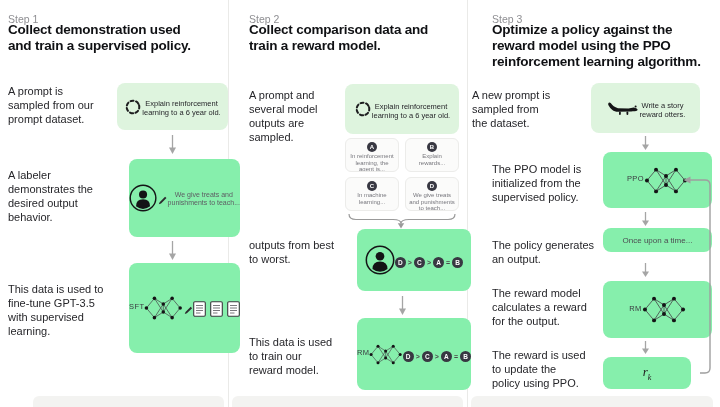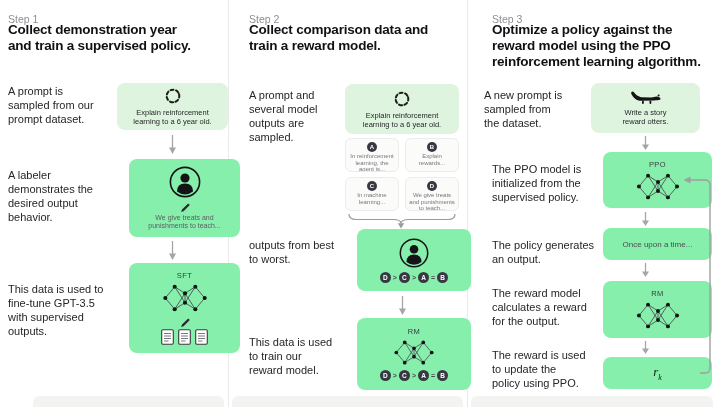--- a/index.html
+++ b/index.html
@@ -4,21 +4,21 @@
 <style>
   html,body{margin:0;padding:0;background:#fff;}
   .figure{position:relative;width:720px;height:407px;background:#ffffff;
           font-family:"Liberation Sans",sans-serif;overflow:hidden;}
   .abs{position:absolute;}
   .step-label{font-size:10.5px;color:#8f8f93;margin-top:8px;}
   .title{font-size:13.5px;font-weight:bold;color:#101114;letter-spacing:-0.2px;line-height:16px;}
   .title span{display:block;white-space:nowrap;}
   .cap{font-size:11px;color:#26262a;line-height:14px;}
   .cap span{display:block;white-space:nowrap;}
-  .box{position:absolute;border-radius:8px;display:flex;flex-direction:column;
+  .box{position:absolute;border-radius:8px;display:flex;flex-direction:row;
        align-items:center;justify-content:center;text-align:center;box-sizing:border-box;}
   .green{background:#def4de;}
   .gray{background:#86efac;margin-left:12px;}
   .boxtext{font-size:7.5px;color:#27272b;line-height:9px;margin-top:3px;}
   .boxtext span{display:block;white-space:nowrap;}
   .mutedtext{font-size:7px;color:#5d5d63;line-height:8.5px;margin-top:2px;}
   .mutedtext span{display:block;white-space:nowrap;}
   .mlabel{font-size:7.5px;color:#3a3a40;letter-spacing:0.4px;margin-bottom:3px;}
   .card{position:absolute;width:54px;height:34px;background:#fbfbfa;border:1px solid #ececea;
         border-radius:6px;display:flex;flex-direction:column;align-items:center;
@@ -41,40 +41,40 @@
 </head>
 <body>
 
 <div class="figure">
 
   <div class="divider" style="left:228px"></div>
   <div class="divider" style="left:467px"></div>
 
   <div class="abs step-label" style="left:8px;top:5px">Step 1</div>
   <div class="abs title" style="left:8px;top:22px">
-    <span>Collect demonstration year</span>
+    <span>Collect demonstration used</span>
     <span>and train a supervised policy.</span>
   </div>
 
   <div class="abs cap" style="left:8px;top:84px">
     <span>A prompt is</span>
       <span>sampled from our</span>
       <span>prompt dataset.</span>
   </div>
   <div class="abs cap" style="left:8px;top:168px">
     <span>A labeler</span>
       <span>demonstrates the</span>
       <span>desired output</span>
       <span>behavior.</span>
   </div>
   <div class="abs cap" style="left:8px;top:282px">
     <span>This data is used to</span>
       <span>fine-tune GPT-3.5</span>
       <span>with supervised</span>
-      <span>outputs.</span>
+      <span>learning.</span>
   </div>
 
   <div class="box green" style="left:117px;top:83px;width:111px;height:47px">
     <svg width="18" height="18" viewBox="0 0 18 18">
       <circle cx="9" cy="9" r="6.3" fill="none" stroke="#1d1d1f" stroke-width="2" stroke-dasharray="3.1 2.5" stroke-linecap="round" transform="rotate(-15 9 9)"></circle>
     </svg>
     <div class="boxtext">
       <span>Explain reinforcement</span>
         <span>learning to a 6 year old.</span>
     </div>
@@ -278,21 +278,21 @@
     </div>
   </div>
 
   <div class="abs step-label" style="left:492px;top:5px">Step 3</div>
   <div class="abs title" style="left:492px;top:22px">
     <span>Optimize a policy against the</span>
       <span>reward model using the PPO</span>
       <span>reinforcement learning algorithm.</span>
   </div>
 
-  <div class="abs cap" style="left:484px;top:88px">
+  <div class="abs cap" style="left:472px;top:88px">
     <span>A new prompt is</span>
       <span>sampled from</span>
       <span>the dataset.</span>
   </div>
   <div class="abs cap" style="left:492px;top:162px">
     <span>The PPO model is</span>
       <span>initialized from the</span>
       <span>supervised policy.</span>
   </div>
   <div class="abs cap" style="left:492px;top:238px">
@@ -357,21 +357,21 @@
           <circle cx="45" cy="16" r="2.2"></circle>
       </g>
     </svg>
   </div>
 
   <svg class="abs" style="left:641px;top:212px" width="9" height="15" viewBox="0 0 9 15">
     <line x1="4.5" y1="0" x2="4.5" y2="9" stroke="#a5a5a5" stroke-width="1.3"></line>
       <path d="M1,8.5 L8,8.5 L4.5,14 Z" fill="#a5a5a5"></path>
   </svg>
 
-  <div class="box gray" style="left:591px;top:228px;width:109px;height:32px">
+  <div class="box gray" style="left:591px;top:228px;width:109px;height:24px">
     <span class="once">Once upon a time...</span>
   </div>
 
   <svg class="abs" style="left:641px;top:263px" width="9" height="15" viewBox="0 0 9 15">
     <line x1="4.5" y1="0" x2="4.5" y2="9" stroke="#a5a5a5" stroke-width="1.3"></line>
       <path d="M1,8.5 L8,8.5 L4.5,14 Z" fill="#a5a5a5"></path>
   </svg>
 
   <div class="box gray" style="left:591px;top:281px;width:109px;height:57px">
     <div class="mlabel">RM</div>
@@ -402,21 +402,21 @@
           <circle cx="45" cy="16" r="2.2"></circle>
       </g>
     </svg>
   </div>
 
   <svg class="abs" style="left:641px;top:341px" width="9" height="14" viewBox="0 0 9 14">
     <line x1="4.5" y1="0" x2="4.5" y2="8" stroke="#a5a5a5" stroke-width="1.3"></line>
       <path d="M1,7.5 L8,7.5 L4.5,13 Z" fill="#a5a5a5"></path>
   </svg>
 
-  <div class="box gray" style="left:591px;top:357px;width:109px;height:32px">
+  <div class="box gray" style="left:591px;top:357px;width:88px;height:32px">
     <span class="rk"><i>r</i><sub>k</sub></span>
   </div>
 
   <svg class="abs" style="left:677px;top:168px" width="40" height="214" viewBox="0 0 40 214">
     <path d="M23,205 L28,205 Q33,205 33,200 L33,17 Q33,12 28,12 L13,12" fill="none" stroke="#9f9f9f" stroke-width="1.4"></path>
     <path d="M13.5,8.4 L6.5,12 L13.5,15.6 Z" fill="#9f9f9f"></path>
   </svg>
 
   <div class="band" style="left:33px;width:191px"></div>
   <div class="band" style="left:232px;width:231px"></div>

